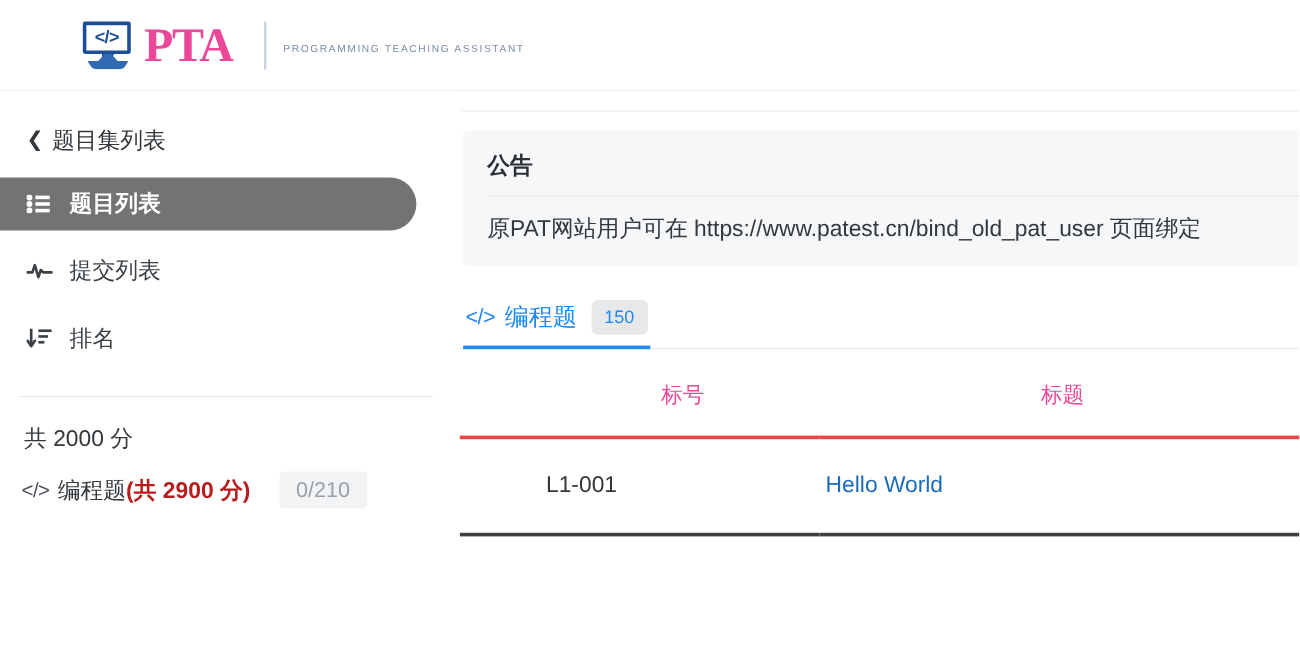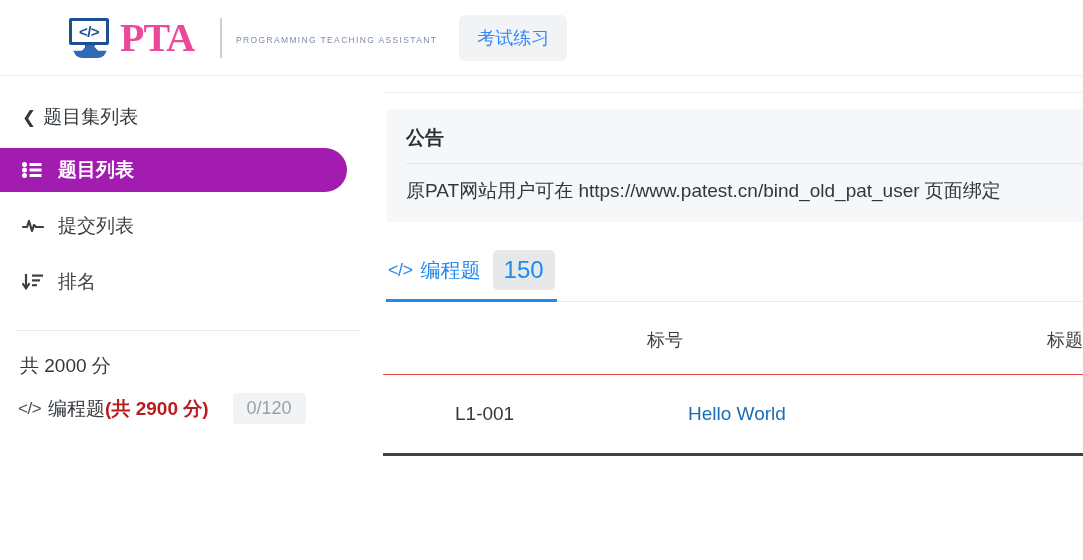--- a/index.html
+++ b/index.html
@@ -138,21 +138,21 @@
     align-items: center;
     height: 44px;
     margin-top: 12px;
     padding-left: 22px;
     font-size: 19px;
     color: #3a4046;
     cursor: pointer;
     border-radius: 0 22px 22px 0;
   }
   .side-item.active {
-    background: #a21caf;
+    background: #737373;
     color: #ffffff;
     font-weight: bold;
     width: 347px;
   }
   .side-ico {
     width: 26px;
     display: flex;
     align-items: center;
     justify-content: flex-start;
     margin-right: 10px;
@@ -245,44 +245,44 @@
   }
   .tab .tab-code {
     font-size: 18px;
     margin-right: 8px;
     letter-spacing: -0.5px;
   }
   .tab .tab-badge {
     margin-left: 12px;
     background: #e6e8ea;
     color: #2089f0;
-    font-size: 24px;
+    font-size: 15px;
     padding: 6px 11px;
     border-radius: 5px;
   }
   .tab.active::after {
     content: "";
     position: absolute;
     left: 0; right: 0; bottom: 0;
     height: 3px;
     background: #2089f0;
   }
   .tabs-rule {
     height: 1px;
     background: #e9ebec;
     margin-top: -1px;
   }
   table { width: 100%; border-collapse: collapse; }
   th {
-    text-align: right;
+    text-align: center;
     font-size: 18px;
     font-weight: normal;
-    color: #404040;
+    color: #ec4899;
     padding: 26px 0 22px 0;
-    border-bottom: 1px solid #ef4444;
+    border-bottom: 3px solid #ef4444;
   }
   td {
     font-size: 19px;
     color: #33383d;
     padding: 28px 0 28px 0;
     border-bottom: 3px solid #404040;
   }
   .col-id { width: 300px; padding-left: 72px; }
   .col-title { padding-left: 5px; }
   .link { color: #1c6bb8; cursor: pointer; }
@@ -301,21 +301,20 @@
       <div class="hand"></div>
     </div>
     <div class="logo-text">PTA</div>
     <div class="logo-divider"></div>
     <div>
       <div class="logo-en">PROGRAMMING TEACHING ASSISTANT</div>
     </div>
   </div>
 
   <div class="nav">
-    <div class="nav-item active">考试练习</div>
   </div>
 
 </div>
 
 <div class="body-wrap">
 
   <div class="sidebar">
 
     <div class="back-link">
       <span class="chev">❮</span>
@@ -358,21 +357,21 @@
       <span>排名</span>
     </div>
 
     <div class="side-div"></div>
 
     <div class="score-total">共 2000 分</div>
 
     <div class="score-row">
       <span class="score-code">&lt;/&gt;</span>
       <span class="score-label"><span>编程题</span><span class="muted">(共 2900 分)</span></span>
-      <span class="score-badge">0/120</span>
+      <span class="score-badge">0/210</span>
     </div>
 
   </div>
 
   <div class="main">
 
     <div class="title-rule"></div>
 
     <div class="notice">
       <div class="notice-title">公告</div>

